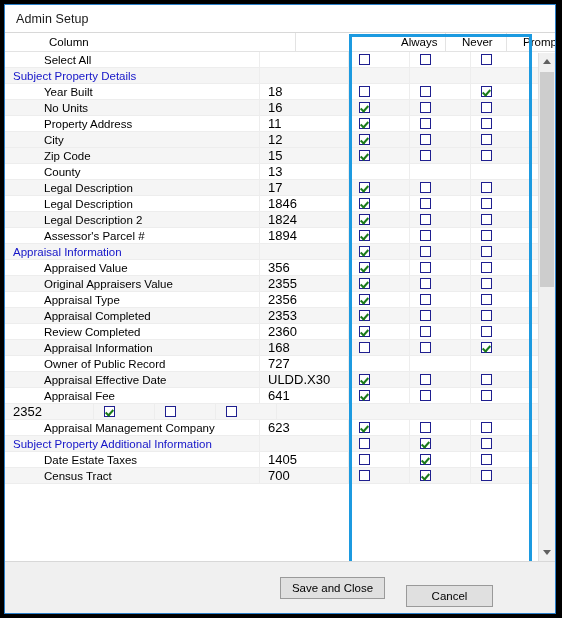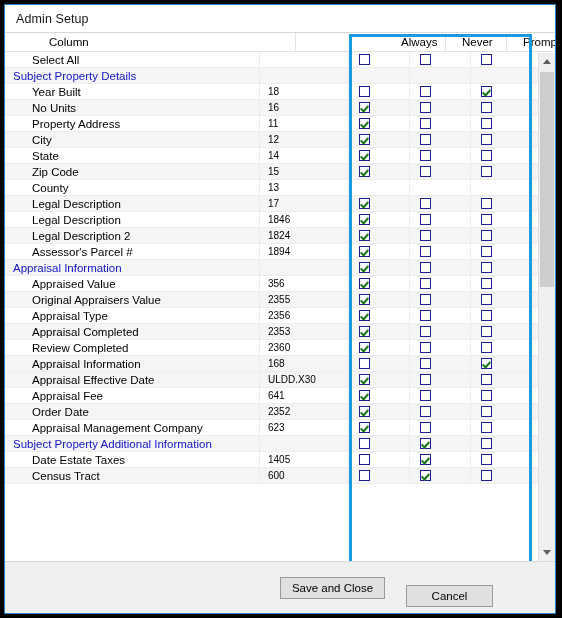--- a/index.html
+++ b/index.html
@@ -74,23 +74,23 @@
   .row.alt{background:#f5f5f5;}
   .row.white{background:#ffffff;}
   .cell{
     box-sizing:border-box;
     display:flex;align-items:center;
     border-right:1px solid #ededed;
     height:100%;
     overflow:hidden;white-space:nowrap;
   }
   .cell.c-name{width:255px;flex:0 0 255px;padding-left:8px;font-size:11.5px;}
-  .cell.c-name.indent{padding-left:27px;}
+  .cell.c-name.indent{padding-left:39px;}
   .cell.c-name.group{color:#1414c8;}
-  .cell.c-field{width:89px;flex:0 0 89px;padding-left:8px;font-size:10px;}
+  .cell.c-field{width:89px;flex:0 0 89px;padding-left:8px;font-size:13px;}
   .cell.c-chk{width:61px;flex:0 0 61px;justify-content:flex-start;padding-left:10px;}
   .cell.c-tail{flex:1 1 auto;border-right:none;}
 
   .cb{
     width:11px;height:11px;
     border:1px solid #1f1f8f;
     background:#ffffff;
     box-sizing:border-box;
     position:relative;
     display:inline-block;
@@ -267,34 +267,20 @@
               <span class="cb checked"></span>
             </div>
             <div class="cell c-chk">
               <span class="cb"></span>
             </div>
             <div class="cell c-chk">
               <span class="cb"></span>
             </div>
             <div class="cell c-tail"></div>
           </div>
-          <div class="row white">
-            <div class="cell c-name indent">State</div>
-            <div class="cell c-field">14</div>
-            <div class="cell c-chk">
-              <span class="cb checked"></span>
-            </div>
-            <div class="cell c-chk">
-              <span class="cb"></span>
-            </div>
-            <div class="cell c-chk">
-              <span class="cb"></span>
-            </div>
-            <div class="cell c-tail"></div>
-          </div>
           <div class="row alt">
             <div class="cell c-name indent">Zip Code</div>
             <div class="cell c-field">15</div>
             <div class="cell c-chk">
               <span class="cb checked"></span>
             </div>
             <div class="cell c-chk">
               <span class="cb"></span>
             </div>
             <div class="cell c-chk">
@@ -463,20 +449,34 @@
               <span class="cb"></span>
             </div>
             <div class="cell c-chk">
               <span class="cb"></span>
             </div>
             <div class="cell c-chk">
               <span class="cb checked"></span>
             </div>
             <div class="cell c-tail"></div>
           </div>
+          <div class="row white">
+            <div class="cell c-name indent">Owner of Public Record</div>
+            <div class="cell c-field">727</div>
+            <div class="cell c-chk">
+              <span class="cb cb-hidden"></span>
+            </div>
+            <div class="cell c-chk">
+              <span class="cb cb-hidden"></span>
+            </div>
+            <div class="cell c-chk">
+              <span class="cb cb-hidden"></span>
+            </div>
+            <div class="cell c-tail"></div>
+          </div>
           <div class="row alt">
             <div class="cell c-name indent">Appraisal Effective Date</div>
             <div class="cell c-field">ULDD.X30</div>
             <div class="cell c-chk">
               <span class="cb checked"></span>
             </div>
             <div class="cell c-chk">
               <span class="cb"></span>
             </div>
             <div class="cell c-chk">
@@ -492,21 +492,20 @@
             </div>
             <div class="cell c-chk">
               <span class="cb"></span>
             </div>
             <div class="cell c-chk">
               <span class="cb"></span>
             </div>
             <div class="cell c-tail"></div>
           </div>
           <div class="row alt">
-            <div class="cell c-name indent">Order Date</div>
             <div class="cell c-field">2352</div>
             <div class="cell c-chk">
               <span class="cb checked"></span>
             </div>
             <div class="cell c-chk">
               <span class="cb"></span>
             </div>
             <div class="cell c-chk">
               <span class="cb"></span>
             </div>
@@ -549,21 +548,21 @@
             <div class="cell c-chk">
               <span class="cb checked"></span>
             </div>
             <div class="cell c-chk">
               <span class="cb"></span>
             </div>
             <div class="cell c-tail"></div>
           </div>
           <div class="row alt">
             <div class="cell c-name indent">Census Tract</div>
-            <div class="cell c-field">600</div>
+            <div class="cell c-field">700</div>
             <div class="cell c-chk">
               <span class="cb"></span>
             </div>
             <div class="cell c-chk">
               <span class="cb checked"></span>
             </div>
             <div class="cell c-chk">
               <span class="cb"></span>
             </div>
             <div class="cell c-tail"></div>

